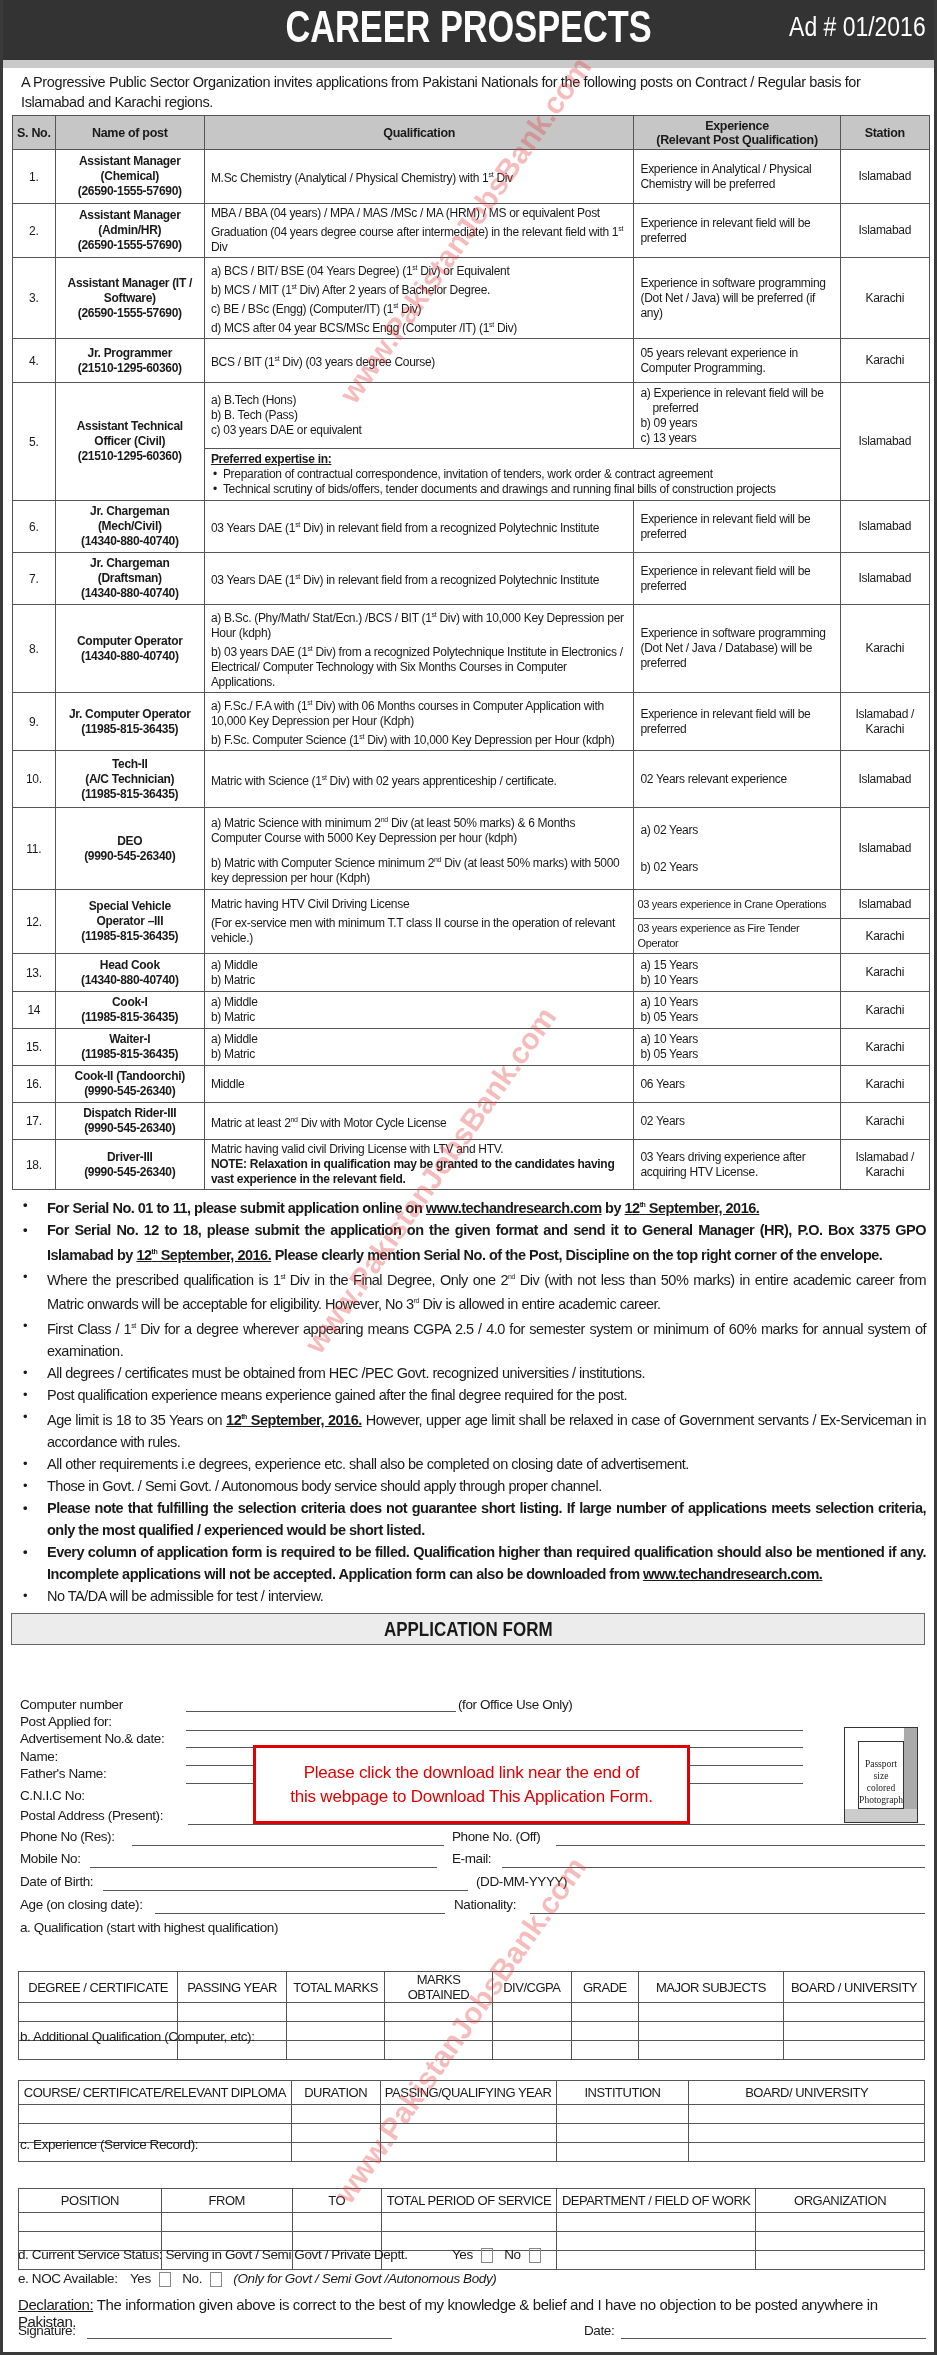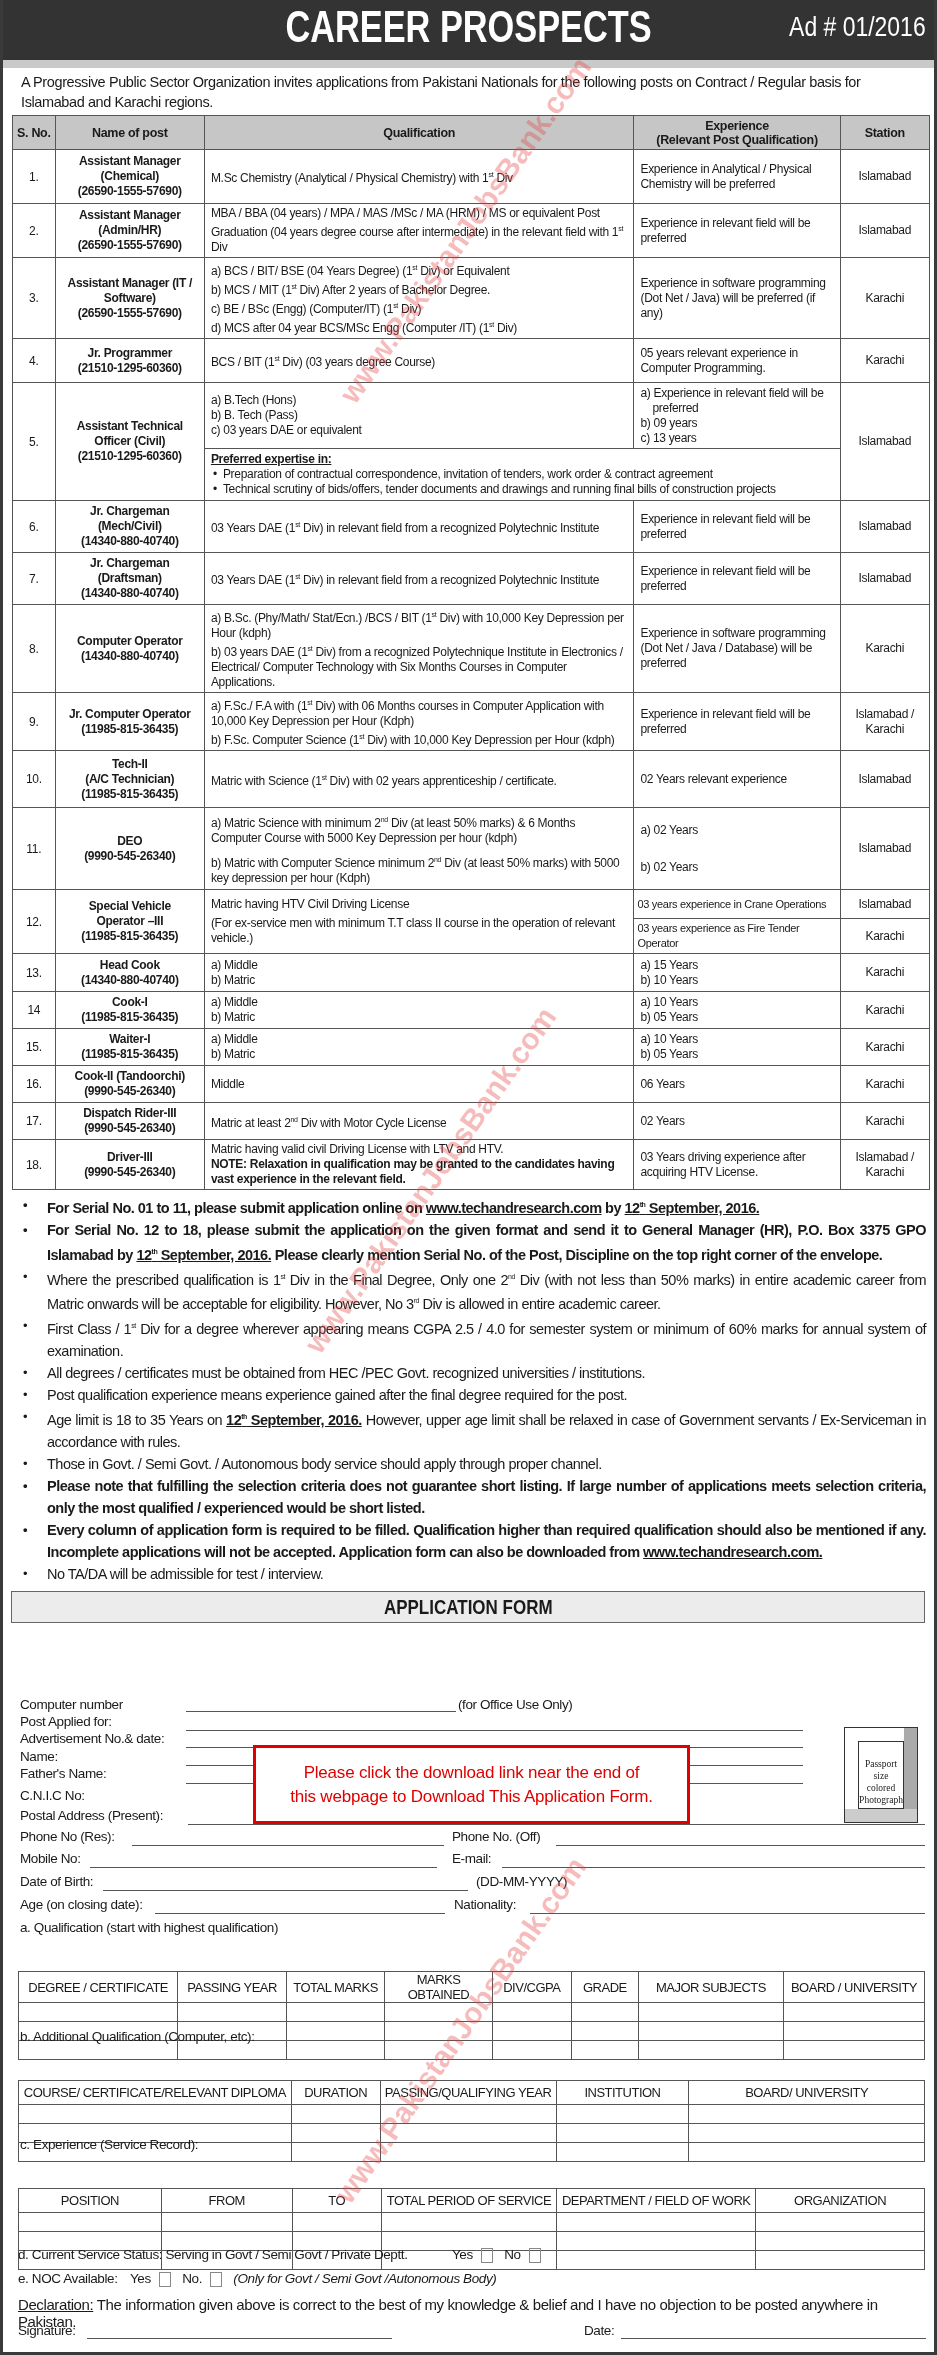--- a/index.html
+++ b/index.html
@@ -366,20 +366,21 @@
   </table>
 
   <div class="notes" id="notes">
       <div class="note bold">For Serial No. 01 to 11, please submit application online on <span class="u">www.techandresearch.com</span> by <span class="u" style="font-weight:bold">12<sup>th</sup> September,  2016.</span></div>
       <div class="note bold">For Serial No. 12 to 18, please submit the application on the given format and send it to General Manager (HR), P.O. Box 3375 GPO Islamabad by <span class="u" style="font-weight:bold">12<sup>th</sup> September, 2016.</span> Please clearly mention Serial No. of the Post, Discipline on the top right corner of the envelope.</div>
       <div class="note">Where the prescribed qualification is 1<sup>st</sup> Div in the Final Degree, Only one 2<sup>nd</sup> Div (with not less than 50% marks) in entire academic career from Matric onwards will be acceptable for eligibility. However, No 3<sup>rd</sup> Div  is allowed in entire academic career.</div>
       <div class="note">First Class / 1<sup>st</sup> Div for a degree wherever appearing means CGPA 2.5 / 4.0 for semester system or minimum of 60% marks for annual system of examination.</div>
       <div class="note">All degrees / certificates must be obtained from HEC /PEC  Govt. recognized universities / institutions.</div>
       <div class="note">Post qualification experience means experience gained after the final degree required for the post.</div>
       <div class="note">Age limit is 18 to 35 Years on <span class="u" style="font-weight:bold">12<sup>th</sup> September, 2016.</span> However, upper age limit shall be relaxed in case of Government servants / Ex-Serviceman in accordance with rules.</div>
+      <div class="note">All other requirements i.e degrees, experience etc. shall also be completed on closing date of advertisement.</div>
       <div class="note"> Those in Govt. / Semi Govt. / Autonomous body service should apply through proper channel.</div>
       <div class="note bold">Please note that fulfilling the selection criteria does not guarantee short listing. If large number of applications meets selection criteria, only the most qualified / experienced would be short listed.</div>
       <div class="note bold">Every column of application form is required to be filled. Qualification higher than required qualification should also be mentioned if any. Incomplete applications will not be accepted. Application form can also be downloaded from <span class="u">www.techandresearch.com.</span></div>
       <div class="note">No TA/DA will be admissible for test / interview.</div>
     </div>
 
   <div class="formhead"><span>APPLICATION FORM</span></div>
 
   <div class="label sec" style="left:17px;top:1697px">Computer number</div>
   <div class="line" style="left:183px;top:1711px;width:270px"></div>

